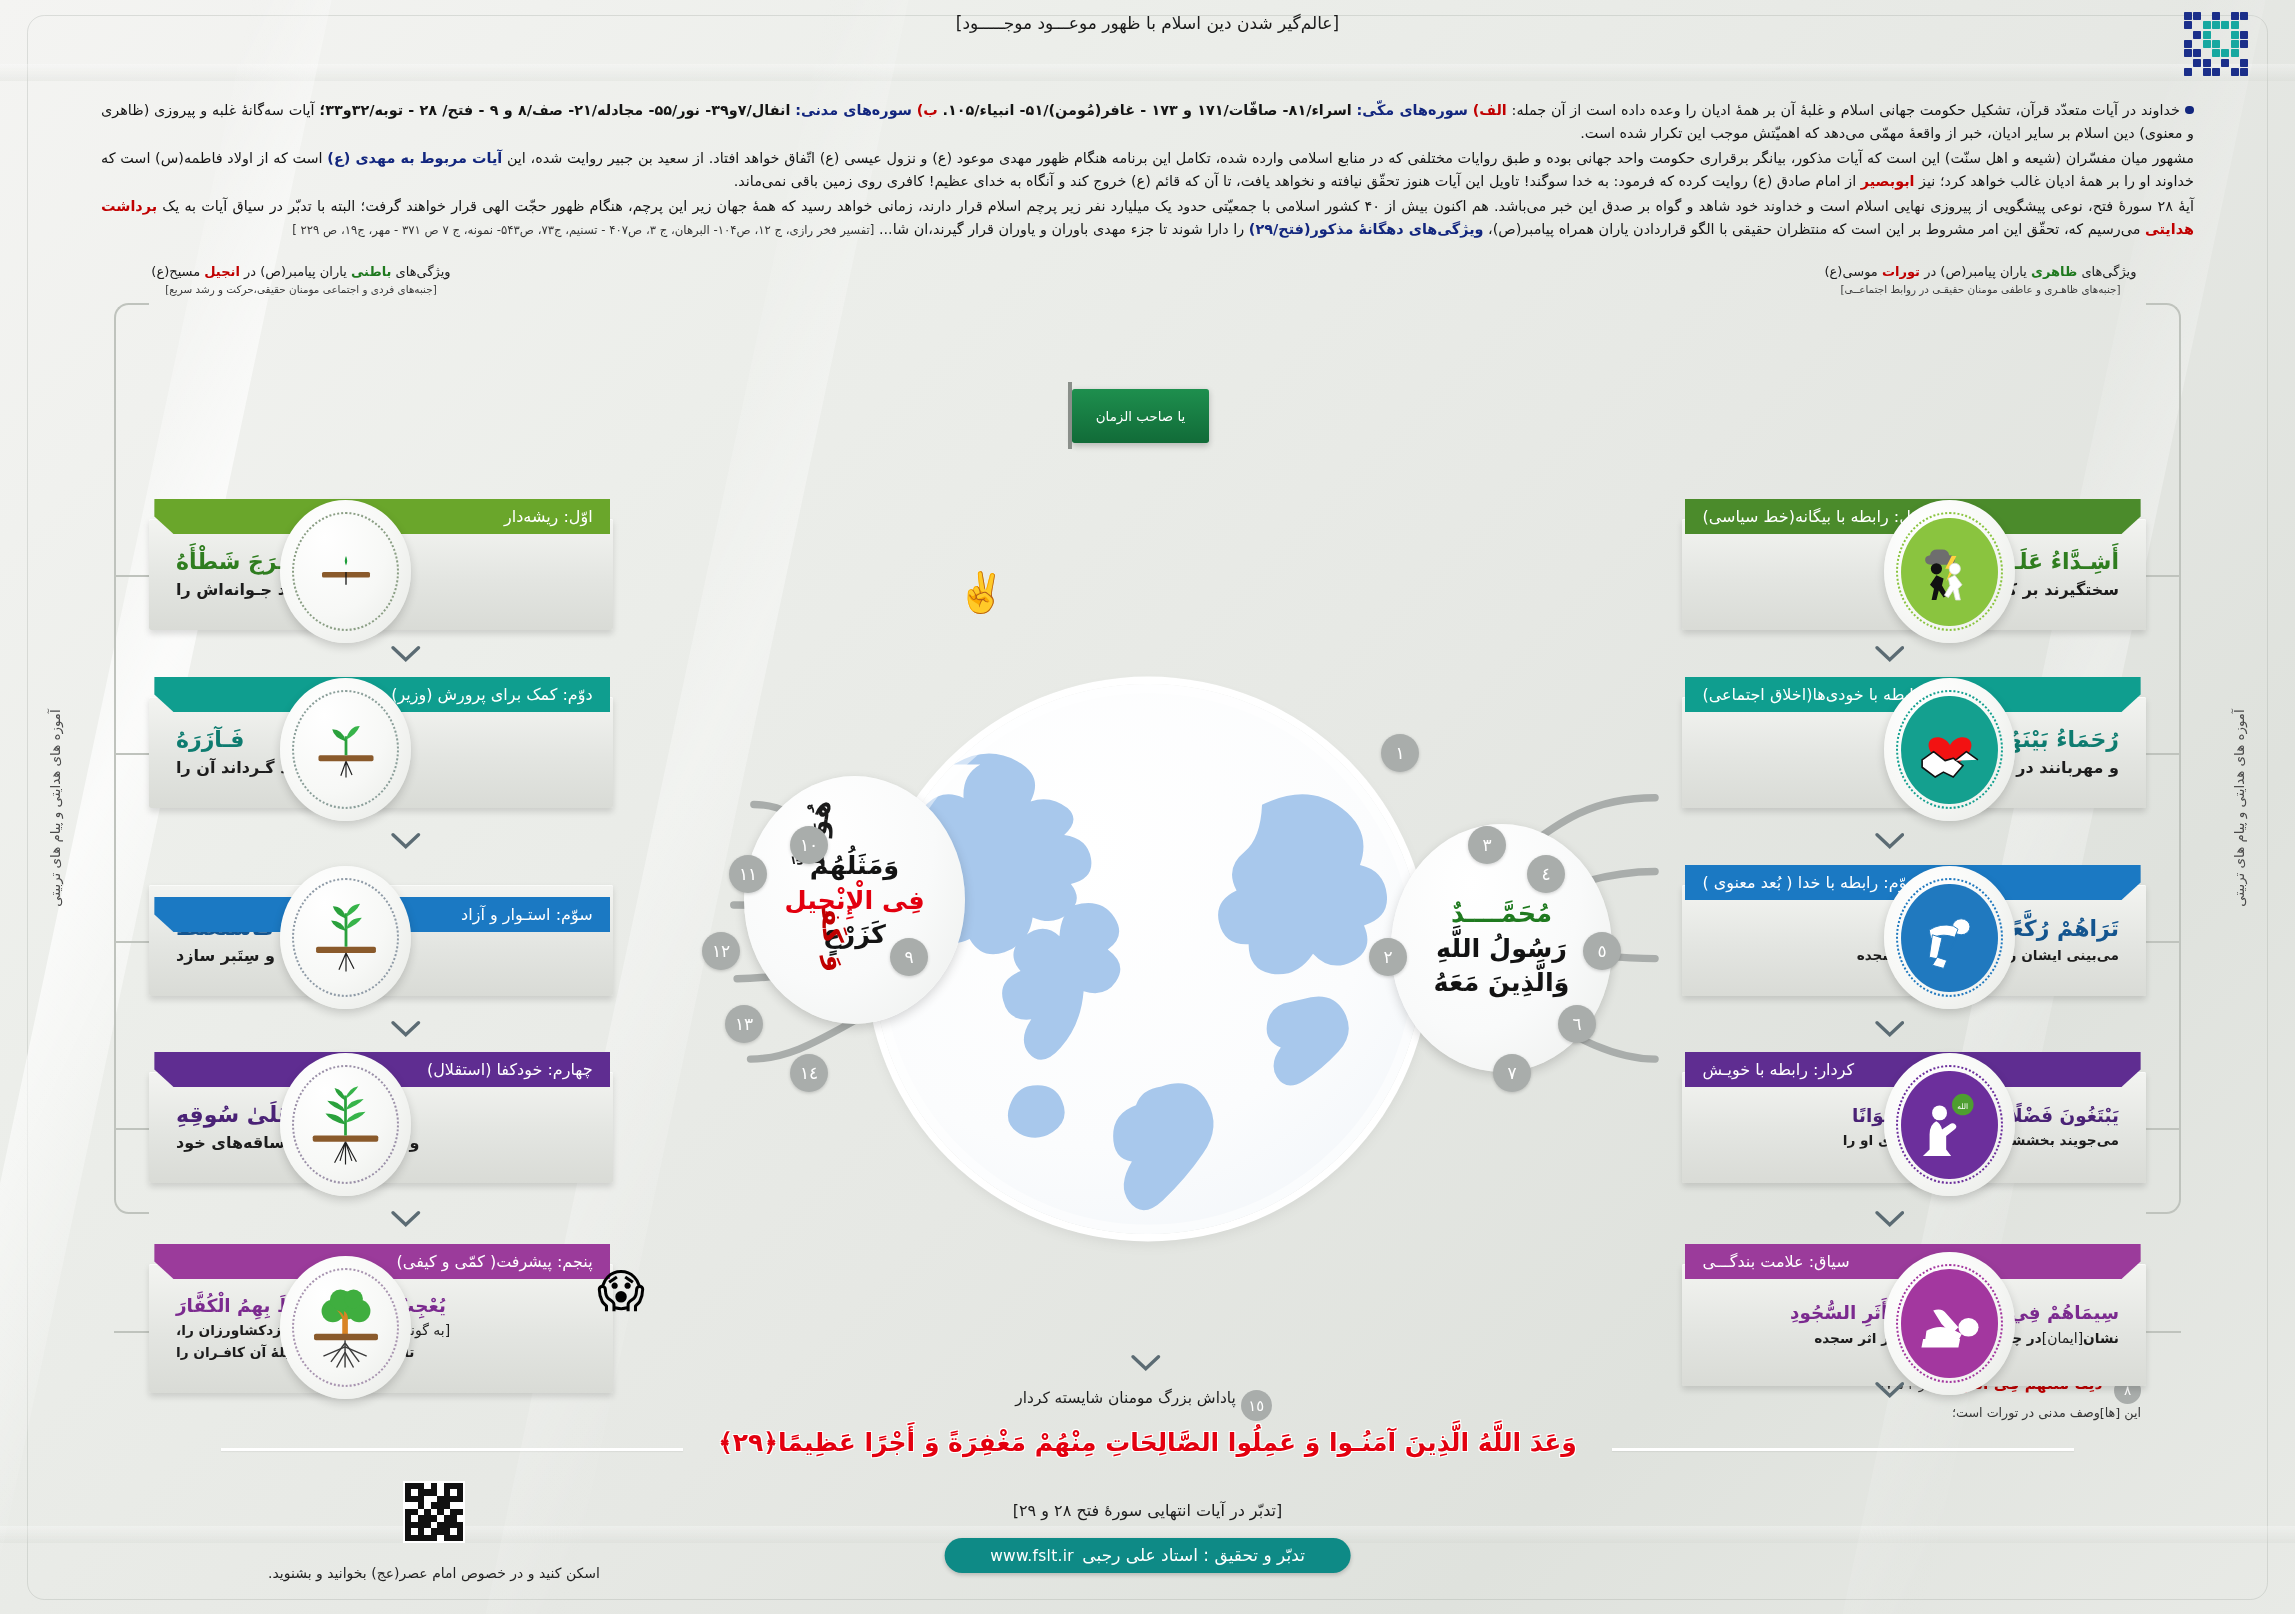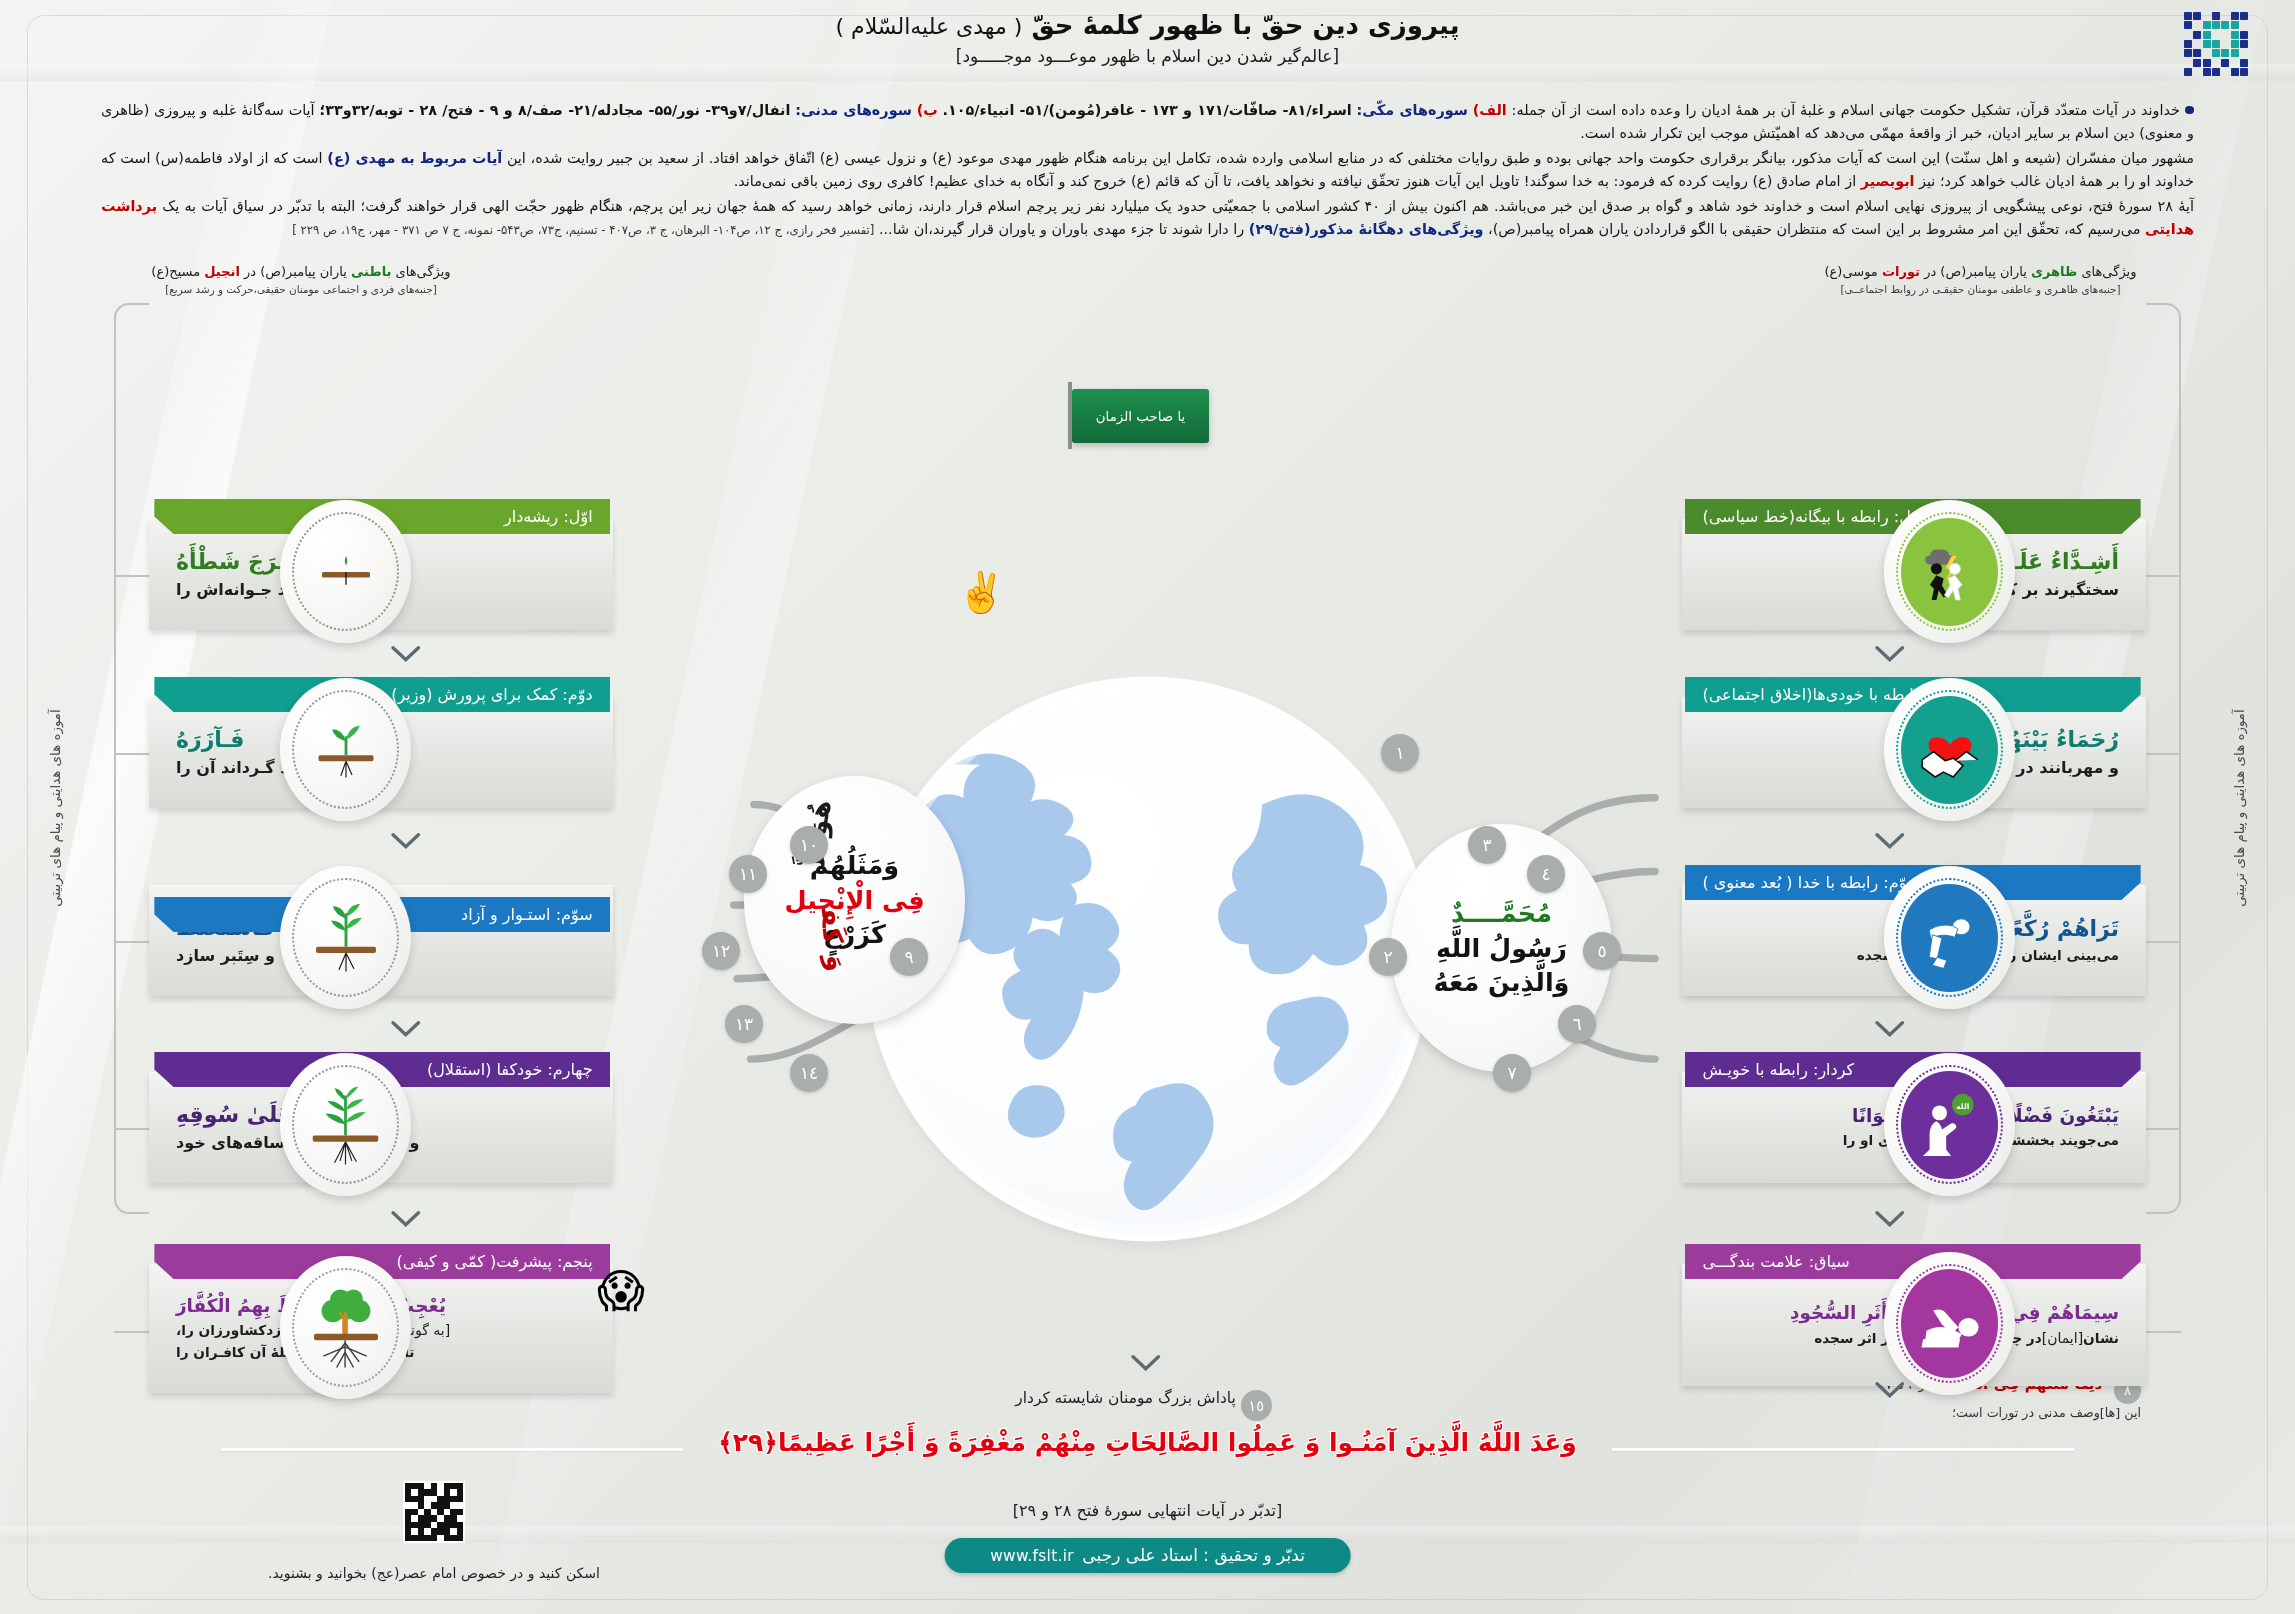--- a/index.html
+++ b/index.html
@@ -139,21 +139,21 @@
 
   
   .med {
     position: absolute; top: 1.3px; width: 131px; height: 143px; z-index: 5;
     border-radius: 50%;
     background: radial-gradient(ellipse at 34% 26%, #ffffff 0%, #f7f8f6 52%, #e6e8e4 100%);
     box-shadow: 0 4px 9.4px rgba(0,0,0,.16);
     display: flex; align-items: center; justify-content: center;
   }
   .item-left .med  { left: 131px; }
-  .item-right .med { right: 131px; font-weight: bold; }
+  .item-right .med { right: 131px; }
   .med .dots { position: absolute; inset: 12px; border-radius: 50%; }
   .med-inner {
     position: absolute; inset: 17.4px; border-radius: 50%;
     display: flex; align-items: center; justify-content: center;
     overflow: hidden;
   }
 
   
   .chev {
     position: absolute; width: 29.5px; height: 17.4px; z-index: 6;
@@ -286,24 +286,20 @@
 <body>
 
 <div class="frame-outer"></div>
 <div class="frame-band band-top"></div>
 <div class="frame-band band-bottom"></div>
 <div class="sheen" style="left:80px"></div>
 <div class="sheen" style="left:657px;opacity:.5"></div>
 <div class="sheen" style="right:201px;opacity:.45"></div>
 
 <div class="header">
-  <div class="title">
-    <span>پیروزی دین حقّ با ظهور کلمهٔ حقّ</span>
-    <span class="paren">( مهدی علیه‌السّلام )</span>
-  </div>
   <div class="subtitle">[عالم‌گیر شدن دین اسلام با ظهور موعـــود موجـــــود]</div>
 </div>
 
 <div class="logo">
   <i></i>
     <i></i>
     <i class="o"></i>
     <i></i>
     <i class="o"></i>
     <i></i>

